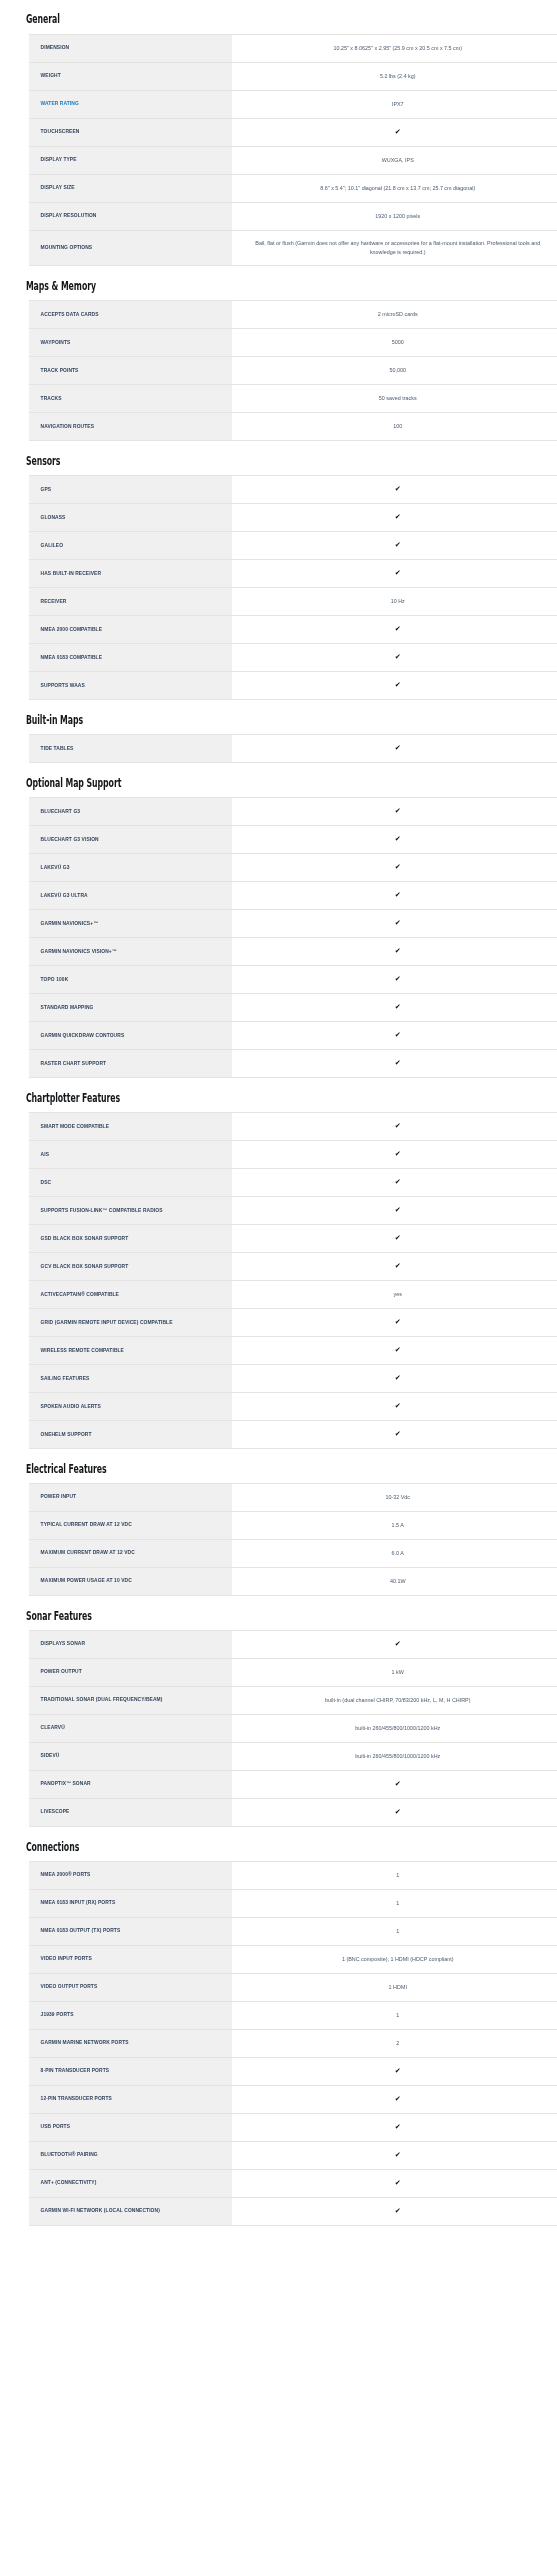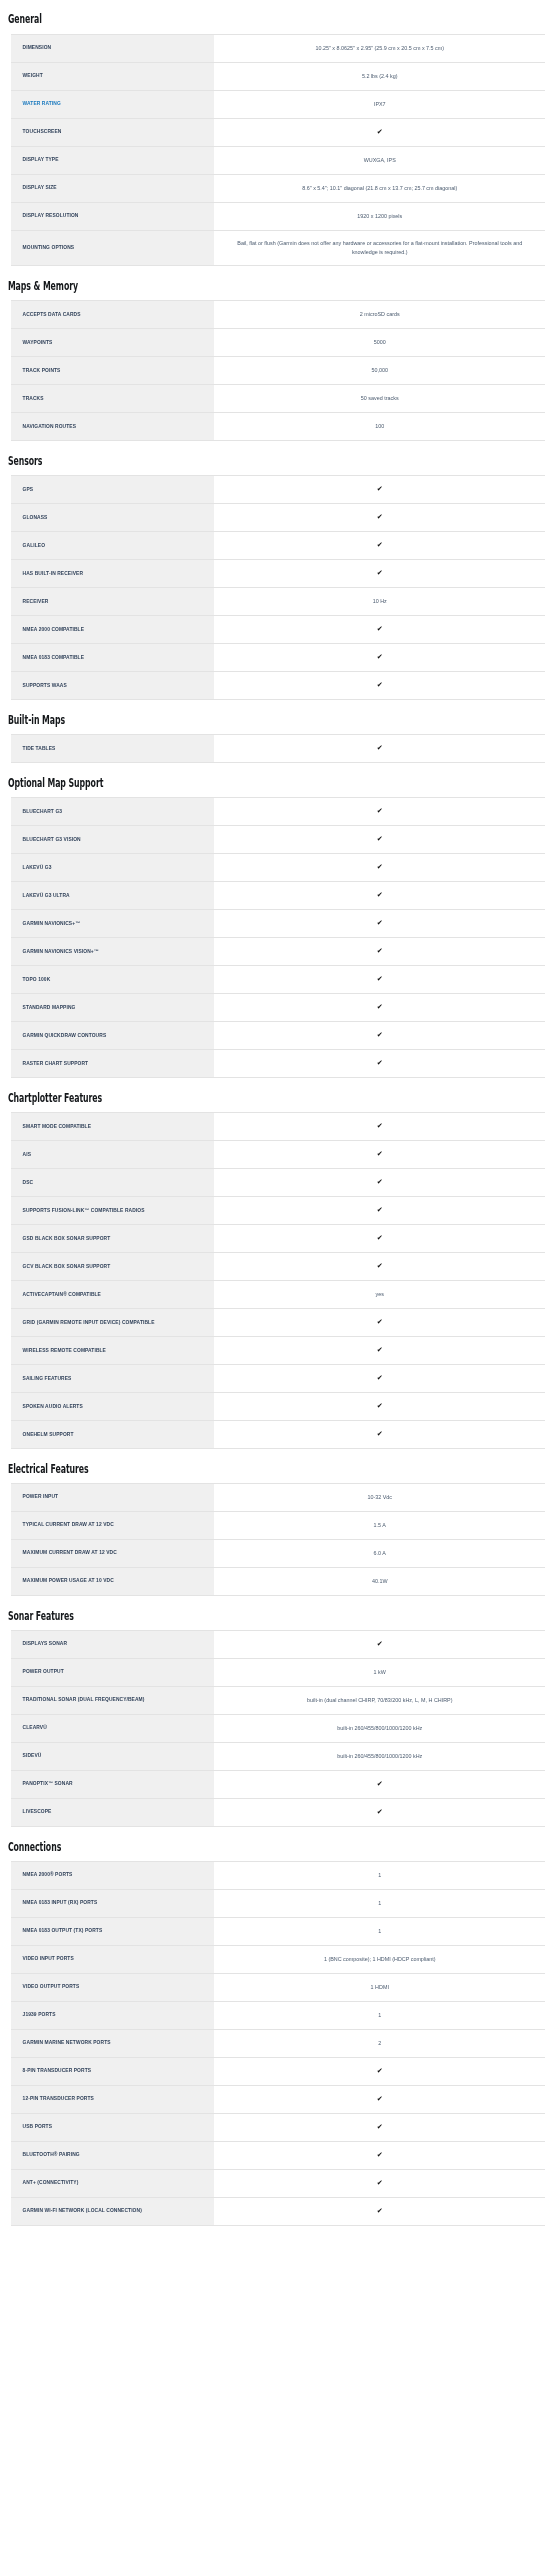--- a/index.html
+++ b/index.html
@@ -13,21 +13,21 @@
     width: 558px;
     font-family: "Liberation Sans", "DejaVu Sans", sans-serif;
     color: #2c3e50;
     -webkit-font-smoothing: antialiased;
   }
   .page {
     width: 558px;
     padding: 0 0 7.2px 0;
   }
   .section {
-    margin: 0 0 0 0;
+    margin: 0 0 0 18px;
   }
   .section-heading {
     font-family: "Liberation Sans Narrow", "DejaVu Sans Condensed", "Liberation Sans", sans-serif;
     font-weight: 700;
     font-size: 12.4px;
     line-height: 1;
     color: #14171a;
     letter-spacing: -0.1px;
     margin: 0;
     padding: 13.4px 0 8.2px 11.3px;

